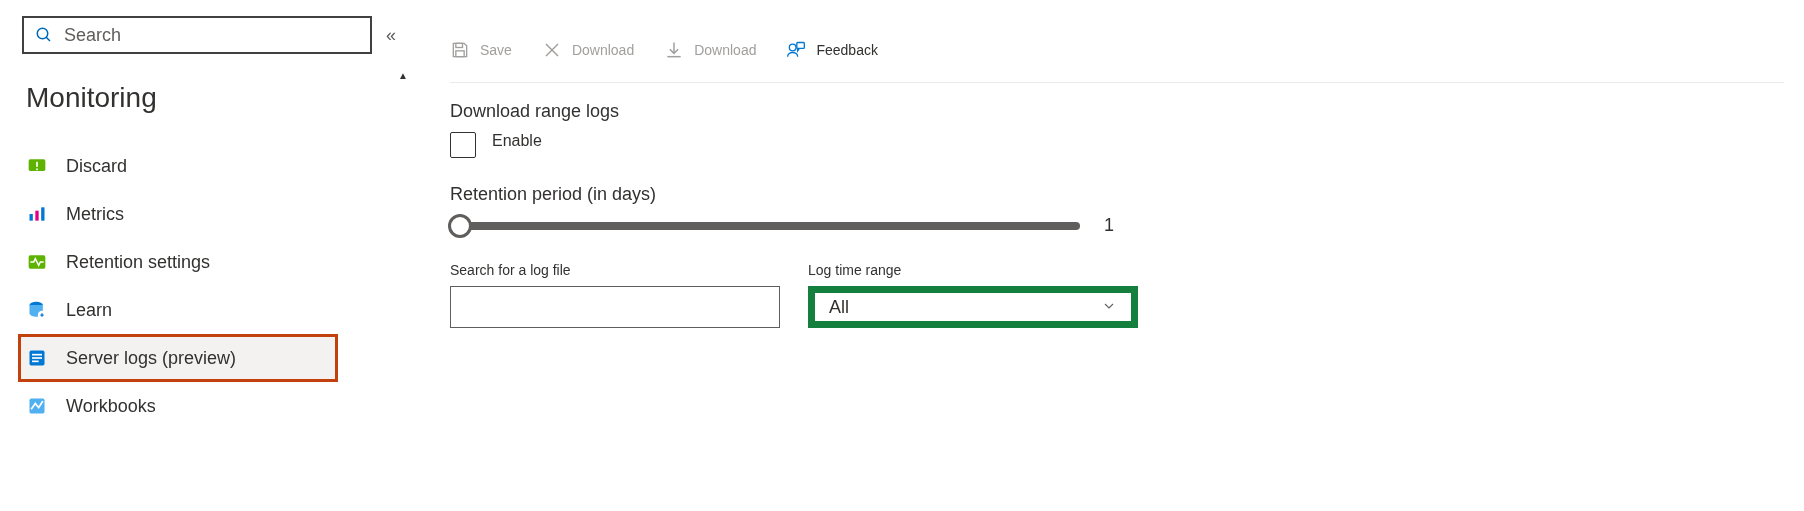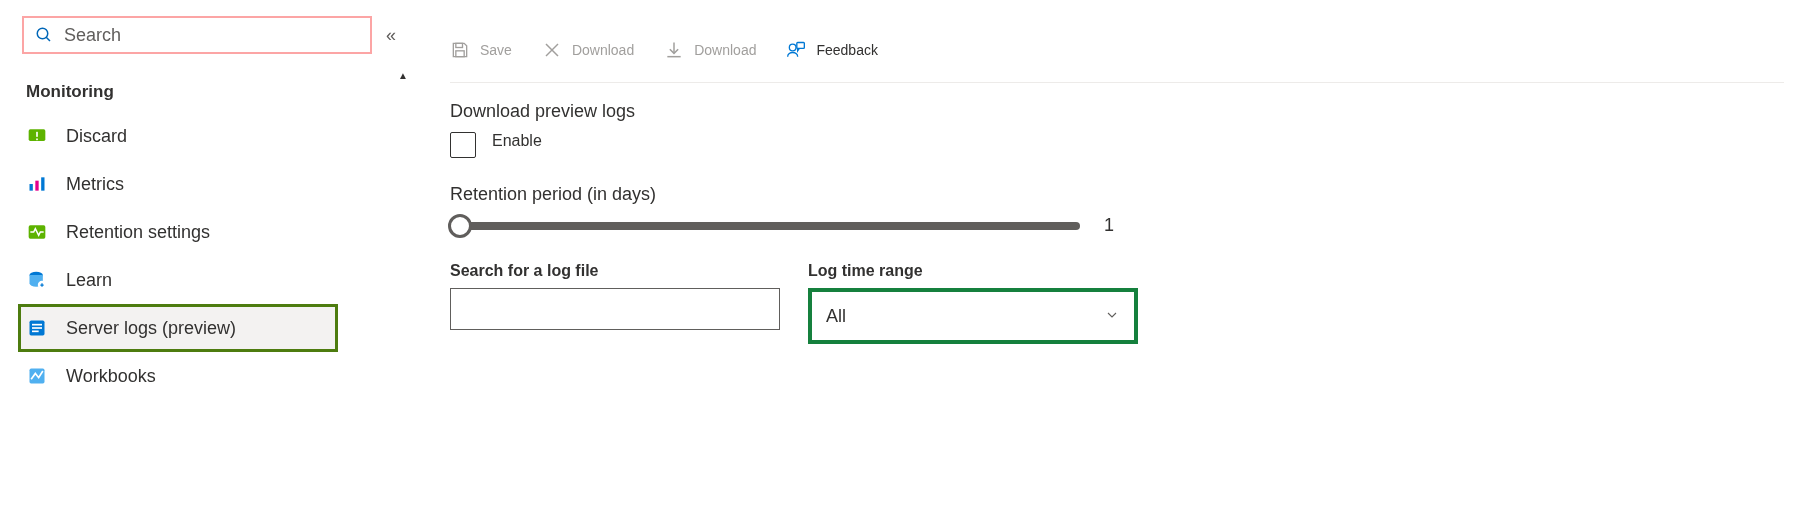--- a/index.html
+++ b/index.html
@@ -22,58 +22,58 @@
     }
     .search-row {
       display: flex;
       align-items: center;
       gap: 14px;
       padding-right: 10px;
     }
     .search-box {
       flex: 0 0 350px;
       height: 38px;
-      border: 2px solid #fca5a5;
+      border: 2px solid #404040;
       display: flex;
       align-items: center;
       gap: 10px;
       padding: 0 10px;
     }
     .search-box input {
       border: none;
       outline: none;
       font-size: 18px;
       width: 100%;
       color: #323130;
     }
     .search-box input::placeholder { color: #605e5c; }
     .collapse-btn {
       color: #605e5c;
       font-size: 18px;
       cursor: pointer;
       user-select: none;
     }
     .section-title {
-      font-size: 17px;
-      font-weight: 700;
-      margin: 28px 0 10px 4px;
+      font-size: 28px;
+      font-weight: 400;
+      margin: 28px 0 28px 4px;
     }
     .nav-item {
       display: flex;
       align-items: center;
       gap: 18px;
       height: 48px;
       padding-left: 4px;
       cursor: pointer;
       font-size: 18px;
       color: #323130;
     }
     .nav-item.active {
       background: #f3f2f1;
-      border: 3px solid #4d7c0f;
+      border: 3px solid #c2410c;
       margin-left: -4px;
       padding-left: 5px;
       width: 320px;
     }
     .nav-icon {
       width: 22px;
       height: 22px;
       display: inline-flex;
       align-items: center;
       justify-content: center;
@@ -160,32 +160,32 @@
       border-radius: 50%;
       background: #fff;
       border: 3px solid #605e5c;
     }
     .slider-value { font-size: 18px; }
     .form-row {
       display: flex;
       gap: 28px;
     }
     .form-field { display: flex; flex-direction: column; gap: 8px; }
-    .form-label { font-size: 16px; font-weight: 700; }
+    .form-label { font-size: 14px; font-weight: 400; }
     .text-input {
       width: 330px;
       height: 42px;
       border: 1px solid #605e5c;
       padding: 0 10px;
       font-size: 17px;
     }
     .select-box {
       width: 330px;
-      height: 56px;
-      border: 4px solid #15803d;
+      height: 42px;
+      border: 7px solid #15803d;
       display: flex;
       align-items: center;
       justify-content: space-between;
       padding: 0 14px;
       font-size: 18px;
       cursor: pointer;
     }
     .chevron { font-size: 14px; color: #605e5c; }
   </style>
 </head>
@@ -313,21 +313,21 @@
             <path d="M2 20 c0-3 3-5 6-5 s6 2 6 5"></path>
             <rect x="13" y="3" width="9" height="7" rx="1"></rect>
             <path d="M16 10 l-2 3 v-3"></path>
           </svg>
       </span>
       <span>Feedback</span>
     </div>
   </div>
 
 
-  <div class="section-label">Download preview logs</div>
+  <div class="section-label">Download range logs</div>
   <div class="checkbox-row">
     <div class="checkbox-box"></div>
     <span>Enable</span>
   </div>
 
   <div class="retention-block">
     <div class="section-label">Retention period (in days)</div>
     <div class="slider-row">
       <div class="slider-track">
         <div class="slider-thumb"></div>

